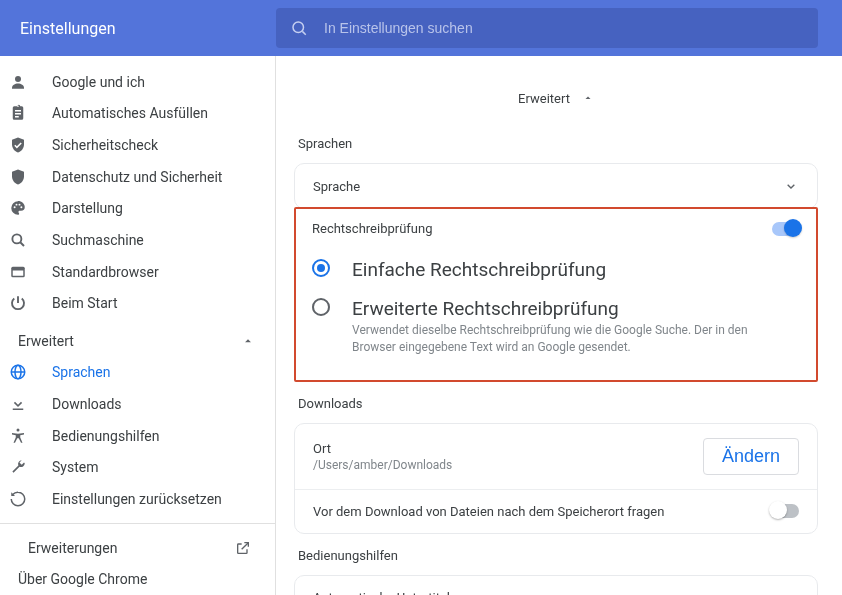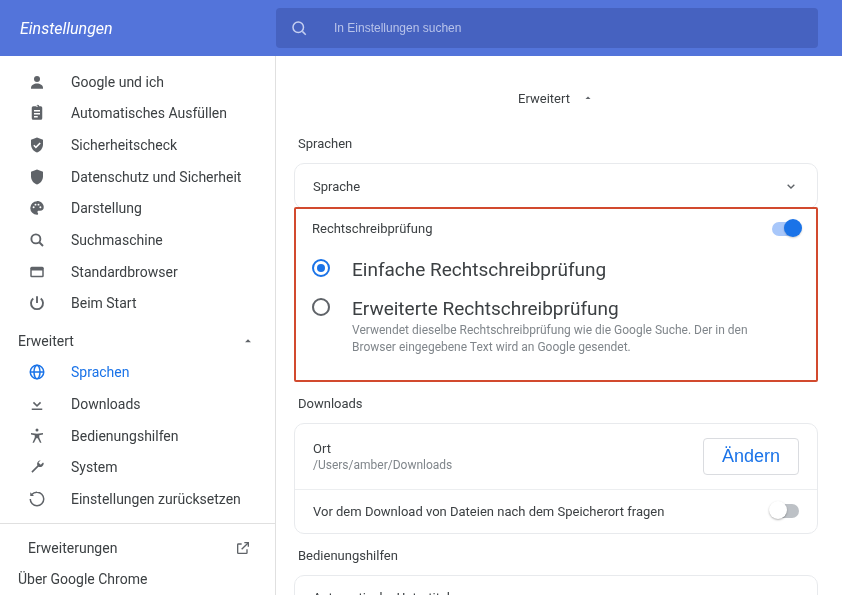--- a/index.html
+++ b/index.html
@@ -1,27 +1,27 @@
 <!DOCTYPE html>
 <html><head>
 <meta charset="utf-8">
 <style>
 * { box-sizing: border-box; margin: 0; padding: 0; }
 body { font-family: Roboto, Arial, sans-serif; font-size: 13px; color: #202124; background: #fff; width: 842px; height: 595px; overflow: hidden; }
 .app { display: flex; flex-direction: column; height: 100%; }
 .header { background: #5374da; height: 56px; display: flex; align-items: center; padding: 0 16px; }
-.header-title { color: #fff; font-size: 16px; font-weight: 400; width: 260px; padding-left: 4px; font-style: italic; }
+.header-title { color: #fff; font-size: 16px; font-weight: 400; width: 260px; padding-left: 4px; }
 .search-wrap { flex: 1; display: flex; align-items: center; }
 .search-box { flex: 1; background: #4662c0; border-radius: 4px; height: 40px; display: flex; align-items: center; padding: 0 14px; margin-right: 8px; }
 .search-box svg { flex-shrink: 0; }
-.search-input { background: transparent; border: none; outline: none; color: #fef9c3; font-size: 12px; margin-left: 26px; width: 100%; }
+.search-input { background: transparent; border: none; outline: none; color: #fef9c3; font-size: 14px; margin-left: 16px; width: 100%; }
 .search-input::placeholder { color: #b8c3ea; }
 .body { display: flex; flex: 1; overflow: hidden; }
 .sidebar { width: 276px; border-right: 1px solid #e0e0e0; display: flex; flex-direction: column; padding-top: 10px; }
-.nav-item { display: flex; align-items: center; height: 40px; padding: 0 27px; cursor: pointer; color: #3c4043; }
+.nav-item { display: flex; align-items: center; height: 40px; padding: 0 8px; cursor: pointer; color: #3c4043; }
 .nav-item .icon { width: 20px; height: 20px; margin-right: 24px; color: #5f6368; display: flex; align-items: center; justify-content: center; }
 .nav-item.active { color: #1a73e8; }
 .nav-item.active .icon { color: #1a73e8; }
 .nav-item .label { font-size: 14px; }
 .nav-section-header { display: flex; align-items: center; justify-content: space-between; height: 40px; padding: 0 20px 0 18px; cursor: pointer; margin-top: 6px; }
 .nav-section-header .label { font-size: 14px; color: #3c4043; }
 .sidebar-divider { border-top: 1px solid #e0e0e0; margin: 8px 0; }
 .ext-row { display: flex; align-items: center; justify-content: space-between; height: 40px; padding: 0 24px 0 28px; cursor: pointer; }
 .ext-row .label { font-size: 14px; color: #3c4043; }
 .about-row { height: 40px; padding: 0 18px; display: flex; align-items: center; cursor: pointer; }

